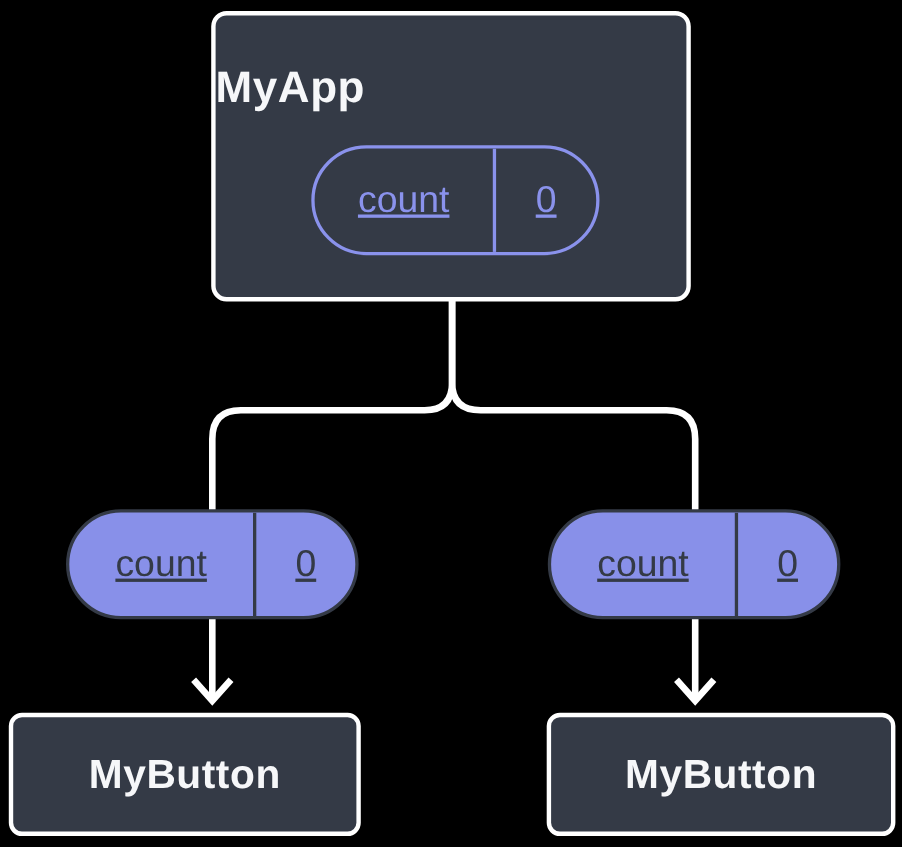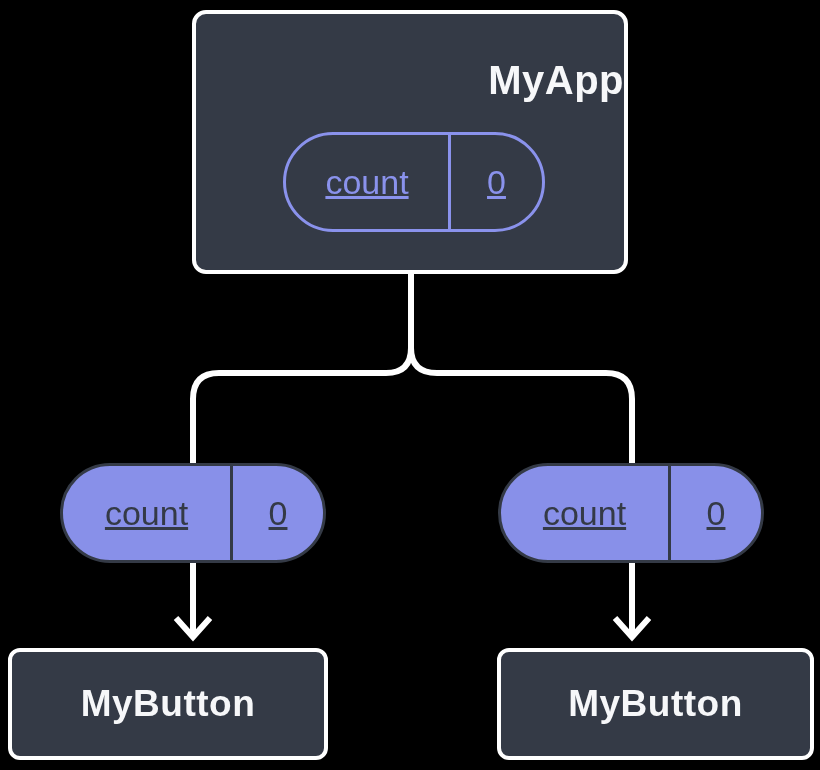--- a/index.html
+++ b/index.html
@@ -39,21 +39,21 @@
     left: 192px;
     top: 10px;
     width: 436px;
     height: 264px;
   }
   #root-title {
     position: absolute;
     left: 0;
     right: 0;
     top: 44px;
-    text-align: right;
+    text-align: left;
     font-size: 40px;
   }
   .pill {
     position: absolute;
     display: flex;
     box-sizing: border-box;
     border-radius: 60px;
     overflow: hidden;
     font-size: 34px;
   }

